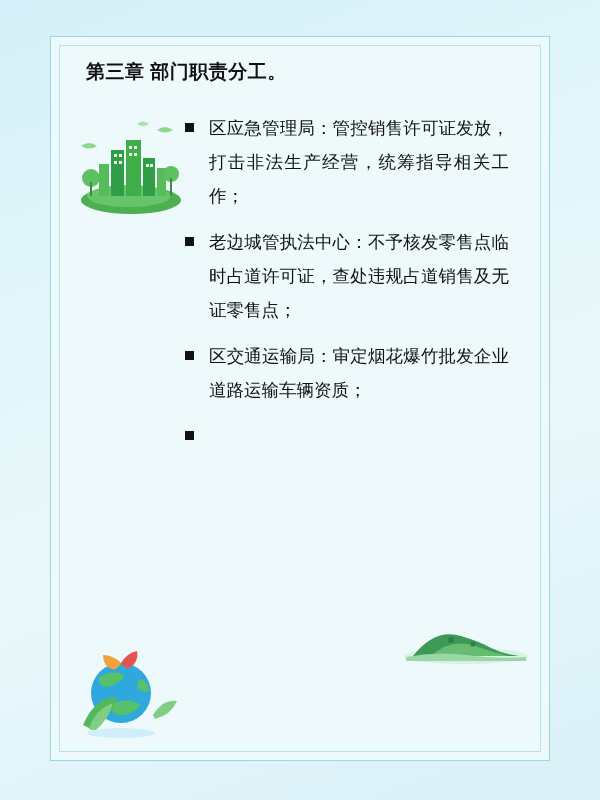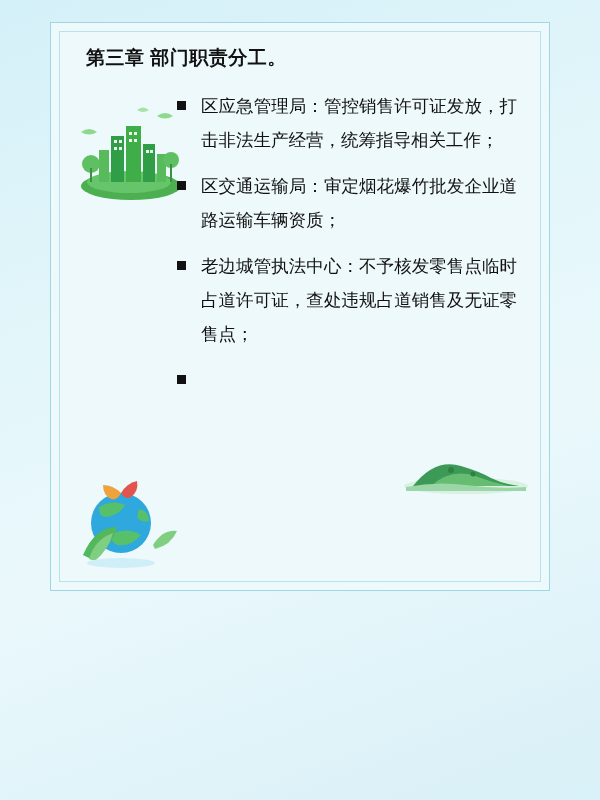--- a/index.html
+++ b/index.html
@@ -18,23 +18,23 @@
   .page {
     position: absolute;
     left: 0; top: 0;
     width: 600px;
     height: 800px;
     background: linear-gradient(160deg, #d4f0f8 0%, #e3f6fa 35%, #eaf8fb 60%, #d8f0f7 100%);
   }
   .card {
     position: absolute;
     left: 50px;
-    top: 22px;
+    top: 36px;
     width: 500px;
-    height: 569px;
+    height: 725px;
     background: #eef9fb;
     border: 1px solid #9dd7e4;
     box-sizing: border-box;
   }
   .inner-frame {
     position: absolute;
     left: 8px;
     top: 8px;
     right: 8px;
     bottom: 8px;
@@ -56,21 +56,21 @@
 
   .content {
     position: absolute;
     left: 120px;
     top: 62px;
     width: 350px;
   }
 
   ul.items {
     list-style: none;
-    margin: 4px;
+    margin: 12px;
     padding: 0;
   }
   ul.items > li {
     position: relative;
     padding-left: 26px;
     margin-bottom: 12px;
     font-size: 17.5px;
     line-height: 34px;
     color: #111;
     text-align: justify;
@@ -174,25 +174,25 @@
     </div>
 
     <div class="content">
       <ul class="items">
         <li>
           <span class="bullet"></span>
           <span>区应急管理局：管控销售许可证发放，打击非法生产经营，统筹指导相关工作；</span>
         </li>
         <li>
           <span class="bullet"></span>
-          <span>区交通运输局：审定烟花爆竹批发企业道路运输车辆资质；</span>
+          <span>老边城管执法中心：不予核发零售点临时占道许可证，查处违规占道销售及无证零售点；</span>
         </li>
         <li>
           <span class="bullet"></span>
-          <span>老边城管执法中心：不予核发零售点临时占道许可证，查处违规占道销售及无证零售点；</span>
+          <span>区交通运输局：审定烟花爆竹批发企业道路运输车辆资质；</span>
         </li>
         <li>
           <span class="bullet"></span>
         </li>
       </ul>
     </div>
   </div>
 </div>
 
 </body></html>

